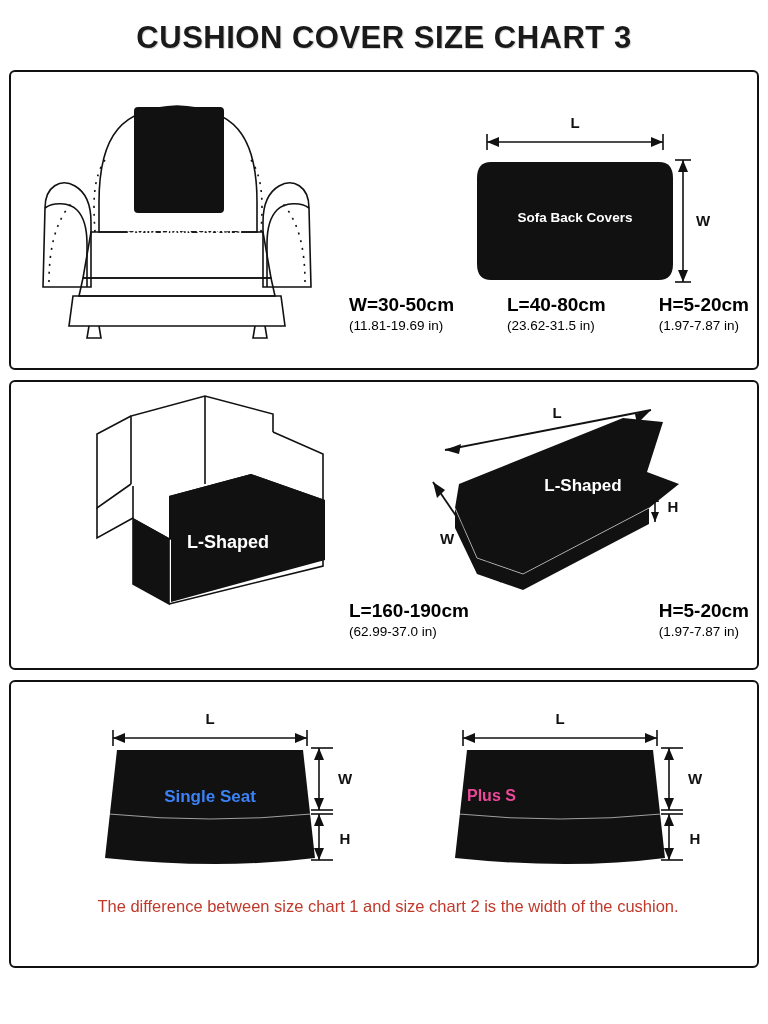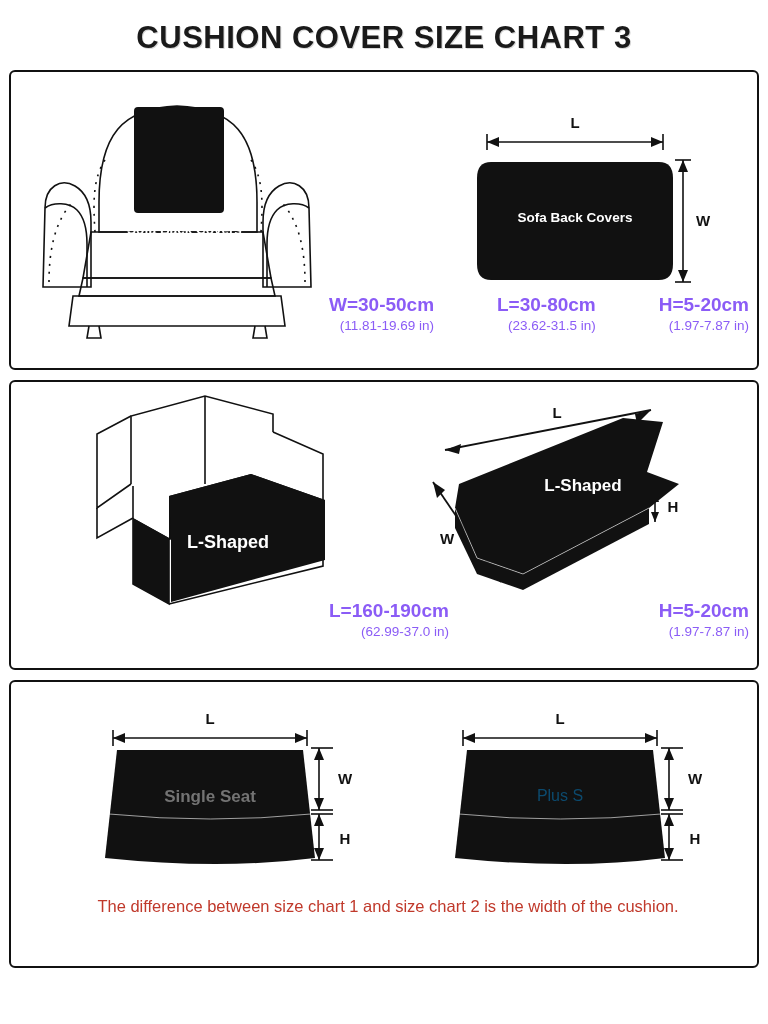--- a/index.html
+++ b/index.html
@@ -52,22 +52,23 @@
 
   
   .dims {
     position: absolute;
     display: flex;
     width: 420px;
     left: 318px;
     justify-content: space-between;
   }
   .dim {
-    text-align: right;
-    color: #8b5cf6;
+    text-align: left;
+    color: #000000;
+    margin-left: 20px;
   }
   .dim .main {
     font-size: 19px;
     font-weight: bold;
     white-space: nowrap;
   }
   .dim .sub {
     font-size: 13.5px;
     white-space: nowrap;
     margin-top: 2px;
@@ -160,21 +161,21 @@
     <div style="position:absolute; left:400px; top:30px; width:320px; height:215px; pointer-events:none;">
       <div style="position:absolute; left:66px; top:108px; width:196px; text-align:center; color:#fff; font-size:13.5px; font-weight:bold;">Sofa Back Covers</div>
     </div>
 
     <div class="dims" style="top:222px;">
       <div class="dim">
         <div class="main">W=30-50cm</div>
         <div class="sub">(11.81-19.69 in)</div>
       </div>
       <div class="dim">
-        <div class="main">L=30-80cm</div>
+        <div class="main">L=40-80cm</div>
         <div class="sub">(23.62-31.5 in)</div>
       </div>
       <div class="dim">
         <div class="main">H=5-20cm</div>
         <div class="sub">(1.97-7.87 in)</div>
       </div>
     </div>
   </div>
 
   <div class="panel panel-2">
@@ -273,21 +274,21 @@
         <line x1="240" y1="158" x2="262" y2="158"></line>
       </g>
       <polygon points="248,112 243,124 253,124" fill="#111"></polygon>
       <polygon points="248,158 243,146 253,146" fill="#111"></polygon>
       <text class="dim-letter" x="274" y="142" text-anchor="middle">H</text>
 
       <path d="M46 48 L232 48 L244 156 Q150 168 34 156 Z" fill="#111"></path>
       <path d="M38 112 Q140 122 240 112" stroke="#ffffff" stroke-width="1" fill="none" opacity="0.6"></path>
     </svg>
     <div style="position:absolute; left:60px; top:20px; width:300px; height:180px; pointer-events:none;">
-      <div style="position:absolute; left:46px; top:85px; width:186px; text-align:center; color:#737373; font-size:17px; font-weight:bold;">Single Seat</div>
+      <div style="position:absolute; left:46px; top:85px; width:186px; text-align:center; color:#3b82f6; font-size:17px; font-weight:bold;">Single Seat</div>
     </div>
 
     <svg class="svg-abs" style="left:410px; top:20px;" width="300" height="180" viewBox="0 0 300 180">
 
       <g stroke="#111" stroke-width="1.6" fill="none">
         <line x1="42" y1="36" x2="236" y2="36"></line>
         <line x1="42" y1="28" x2="42" y2="44"></line>
         <line x1="236" y1="28" x2="236" y2="44"></line>
       </g>
       <polygon points="42,36 54,31 54,41" fill="#111"></polygon>
@@ -309,19 +310,19 @@
         <line x1="240" y1="158" x2="262" y2="158"></line>
       </g>
       <polygon points="248,112 243,124 253,124" fill="#111"></polygon>
       <polygon points="248,158 243,146 253,146" fill="#111"></polygon>
       <text class="dim-letter" x="274" y="142" text-anchor="middle">H</text>
 
       <path d="M46 48 L232 48 L244 156 Q150 168 34 156 Z" fill="#111"></path>
       <path d="M38 112 Q140 122 240 112" stroke="#ffffff" stroke-width="1" fill="none" opacity="0.6"></path>
     </svg>
     <div style="position:absolute; left:410px; top:20px; width:300px; height:180px; pointer-events:none;">
-      <div style="position:absolute; left:46px; top:85px; width:186px; text-align:center; color:#0c4a6e; font-size:16px; font-weight:normal;">Plus S</div>
+      <div style="position:absolute; left:46px; top:85px; width:186px; color:#ec4899; font-size:16px; font-weight:bold;">Plus S</div>
     </div>
 
     <div class="note" style="top:212px;">The difference between size chart 1 and size chart 2 is the width of the cushion.</div>
   </div>
 
 </div>
 
 </body></html>

